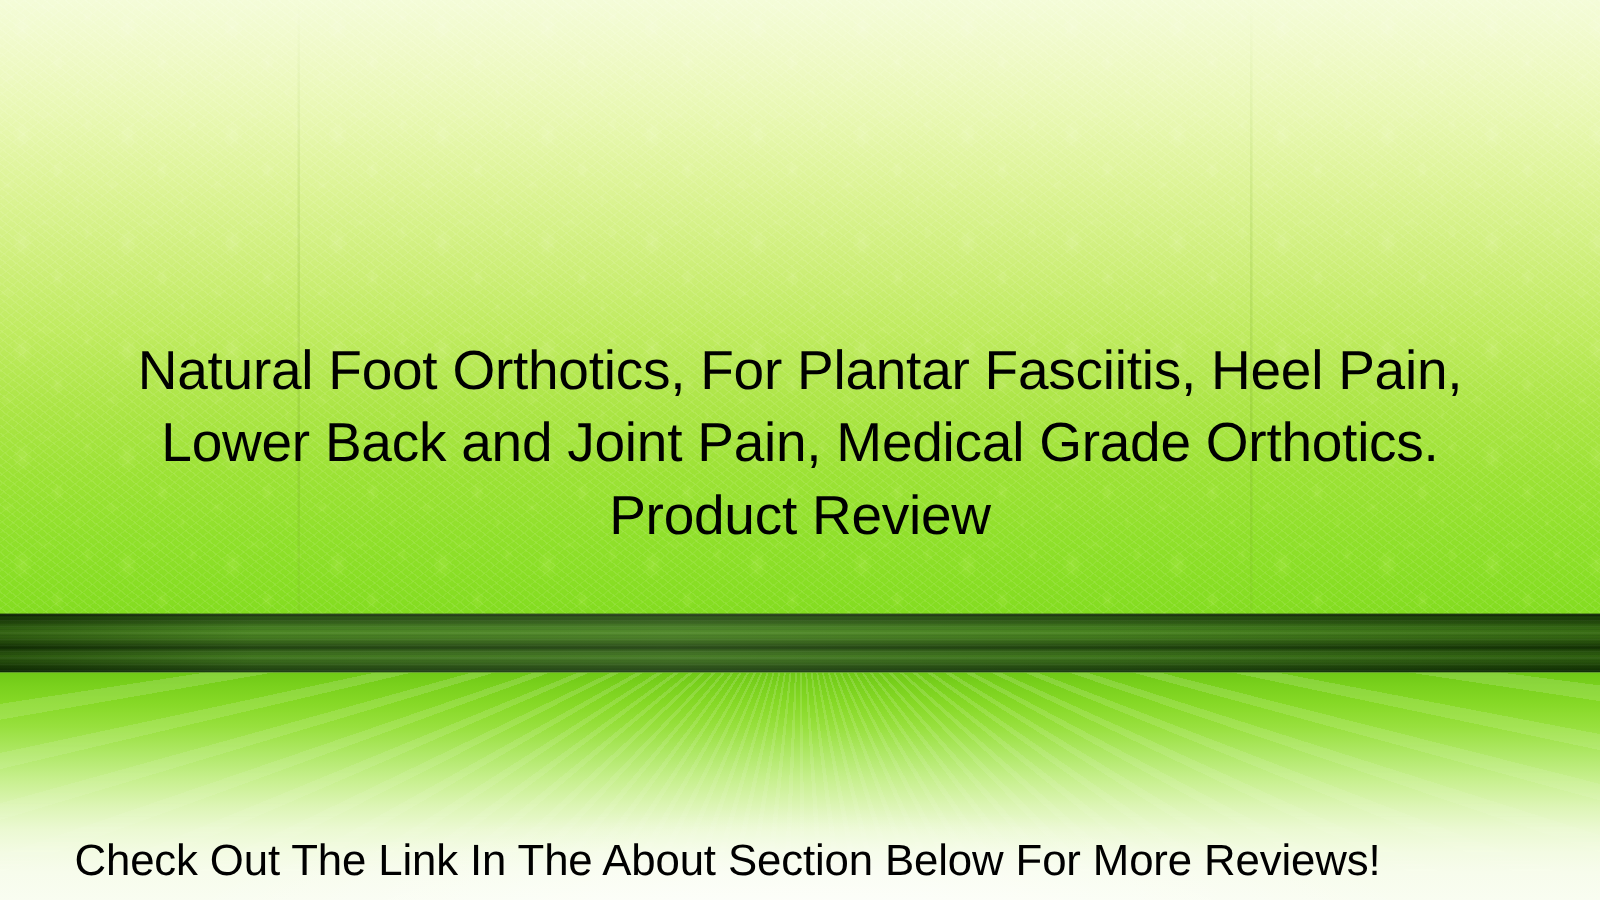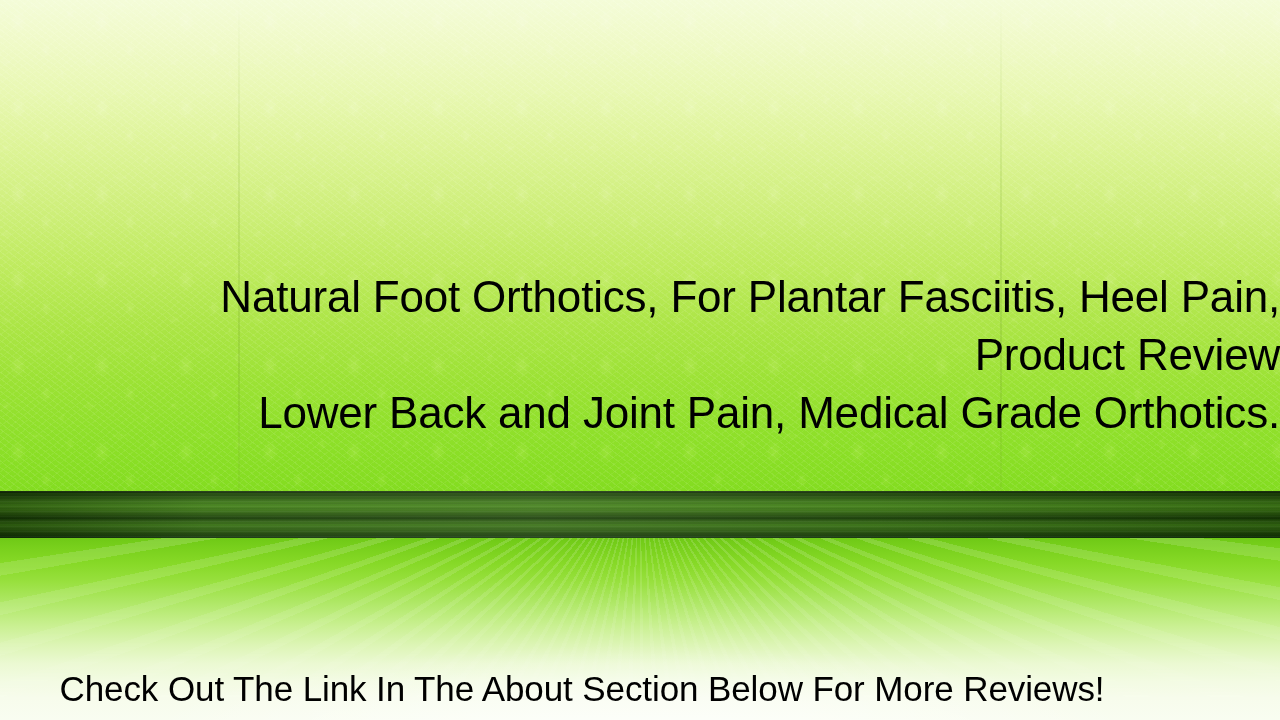--- a/index.html
+++ b/index.html
@@ -192,21 +192,21 @@
     width: 1280px;
     text-align: center;
     color: #000000;
     font-family: "Liberation Sans", sans-serif;
     font-weight: 400;
     font-size: 44px;
     line-height: 58px;
     letter-spacing: -0.2px;
     white-space: nowrap;
   }
-  .title-line { display: block; text-align: right; }
+  .title-line { display: block; }
 
   .caption {
     position: absolute;
     left: 0;
     top: 668px;
     width: 1164px;
     text-align: center;
     color: #000000;
     font-family: "Liberation Sans", sans-serif;
     font-weight: 400;
@@ -223,22 +223,22 @@
 
   <div class="wall">
     <div class="wall-texture"></div>
     <div class="wall-texture-fine"></div>
     <div class="wall-seam s1"></div>
     <div class="wall-seam s2"></div>
   </div>
 
   <div class="title-block">
     <span class="title-line">Natural Foot Orthotics, For Plantar Fasciitis, Heel Pain,</span>
+    <span class="title-line">Lower Back and Joint Pain, Medical Grade Orthotics.</span>
     <span class="title-line">Product Review</span>
-    <span class="title-line">Lower Back and Joint Pain, Medical Grade Orthotics.</span>
   </div>
 
   <div class="shelf">
     <div class="shelf-topline"></div>
     <div class="shelf-stripes"></div>
     <div class="shelf-sheen"></div>
   </div>
   <div class="shelf-shadow"></div>
 
   <div class="floor">

